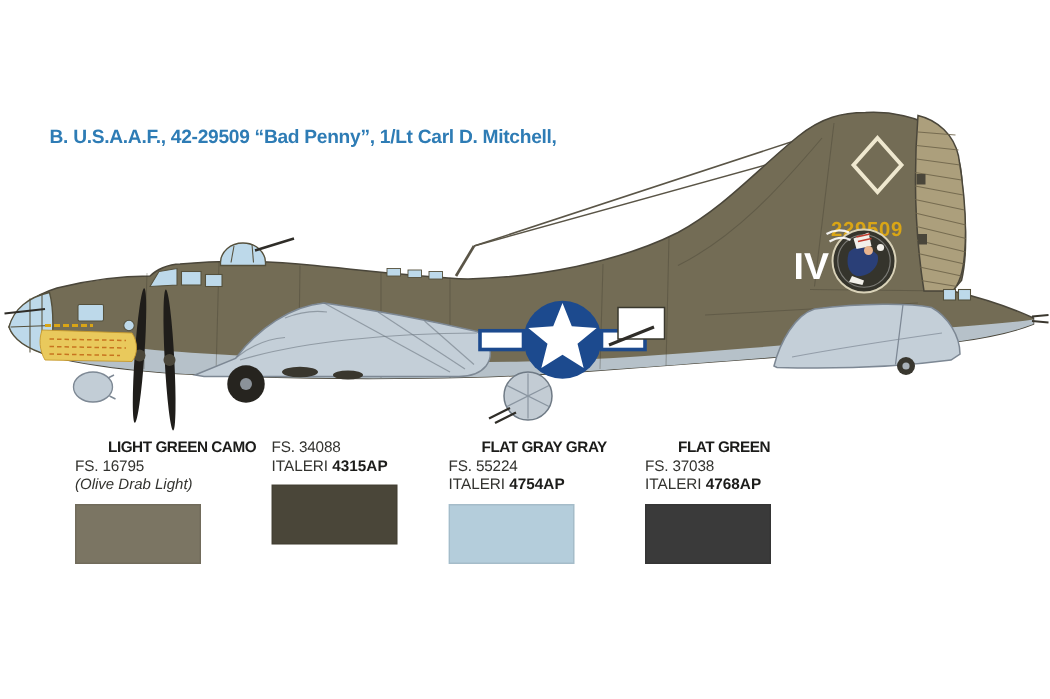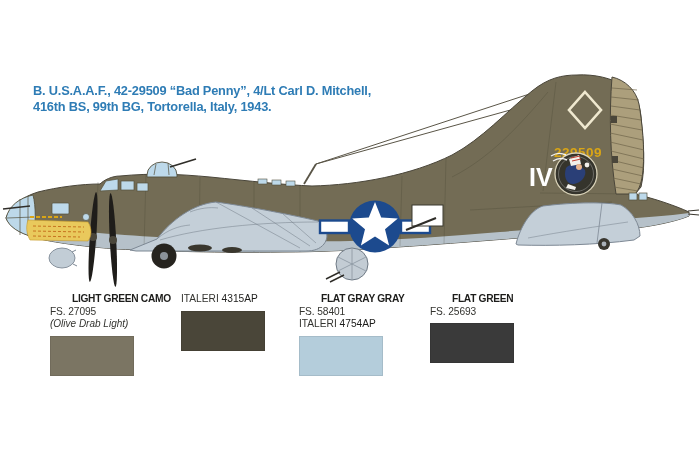--- a/index.html
+++ b/index.html
@@ -8,29 +8,28 @@
   .caption{position:absolute;left:33px;top:83px;z-index:3;color:#2e7cb5;
            font-size:12.8px;font-weight:bold;line-height:15.5px;letter-spacing:-0.2px;white-space:nowrap;}
   .plane-svg{position:absolute;left:0;top:60px;width:700px;height:250px;z-index:1;}
   .plane-svg text{font-family:"Liberation Sans",sans-serif;}
   .swatches{position:absolute;left:0;top:293px;width:700px;height:110px;z-index:2;}
   .swatch{position:absolute;top:0;width:120px;}
   .sw-name{font-size:10.2px;font-weight:bold;color:#1c1c1a;letter-spacing:-0.3px;white-space:nowrap;line-height:12.5px;padding-left:22px;}
   .sw-fs{font-size:10.2px;color:#33332f;letter-spacing:-0.1px;line-height:12.5px;}
   .sw-note{font-size:10px;color:#33332f;font-style:italic;line-height:12.5px;white-space:nowrap;}
   .sw-brand{font-size:10.2px;color:#33332f;line-height:12.5px;white-space:nowrap;}
-  .sw-code{font-weight:normal;color:#1c1c1a;}
+  .sw-code{font-weight:bold;color:#1c1c1a;}
   .chip{width:84px;height:40px;margin-top:5px;box-shadow:0 0 0 1px rgba(0,0,0,0.08) inset;}
 </style>
 </head>
 <body>
 
 <div class="caption">
-  <div>B. U.S.A.A.F., 42-29509 “Bad Penny”, 4/Lt Carl D. Mitchell,</div>
-  <div>416th BS, 99th BG, Tortorella, Italy, 1943.</div>
+  <div>B. U.S.A.A.F., 42-29509 “Bad Penny”, 1/Lt Carl D. Mitchell,</div>
 </div>
 
 <svg class="plane-svg" viewBox="0 0 700 250">
 
   <g stroke="#5a5547" stroke-width="1" fill="none">
     <line x1="316" y1="104" x2="566" y2="22"></line>
     <line x1="316" y1="104" x2="550" y2="39"></line>
     <line x1="304" y1="124" x2="316" y2="104" stroke-width="1.8"></line>
   </g>
 
@@ -220,32 +219,34 @@
   <g stroke="#55503c" stroke-width="0.6" fill="#bdd9ea">
     <rect x="258" y="119" width="9" height="5"></rect>
     <rect x="272" y="120" width="9" height="5"></rect>
     <rect x="286" y="121" width="9" height="5"></rect>
   </g>
 </svg>
 
 <div class="swatches">
   <div class="swatch" style="left:50px">
     <div class="sw-name">LIGHT GREEN CAMO</div>
-    <div class="sw-fs">FS. 27095</div>
+    <div class="sw-fs">FS. 16795</div>
     <div class="sw-note">(Olive Drab Light)</div>
     <div class="chip" style="background-color: rgb(123, 117, 99);"></div>
   </div>
   <div class="swatch" style="left:181px">
+    <div class="sw-fs">FS. 34088</div>
     <div class="sw-brand"><span>ITALERI </span><span class="sw-code">4315AP</span></div>
     <div class="chip" style="background-color: rgb(74, 70, 57);"></div>
   </div>
   <div class="swatch" style="left:299px">
     <div class="sw-name">FLAT GRAY GRAY</div>
-    <div class="sw-fs">FS. 58401</div>
+    <div class="sw-fs">FS. 55224</div>
     <div class="sw-brand"><span>ITALERI </span><span class="sw-code">4754AP</span></div>
     <div class="chip" style="background-color: rgb(180, 205, 219);"></div>
   </div>
   <div class="swatch" style="left:430px">
     <div class="sw-name">FLAT GREEN</div>
-    <div class="sw-fs">FS. 25693</div>
+    <div class="sw-fs">FS. 37038</div>
+    <div class="sw-brand"><span>ITALERI </span><span class="sw-code">4768AP</span></div>
     <div class="chip" style="background-color: rgb(58, 58, 58);"></div>
   </div>
 </div>
 
 </body></html>

